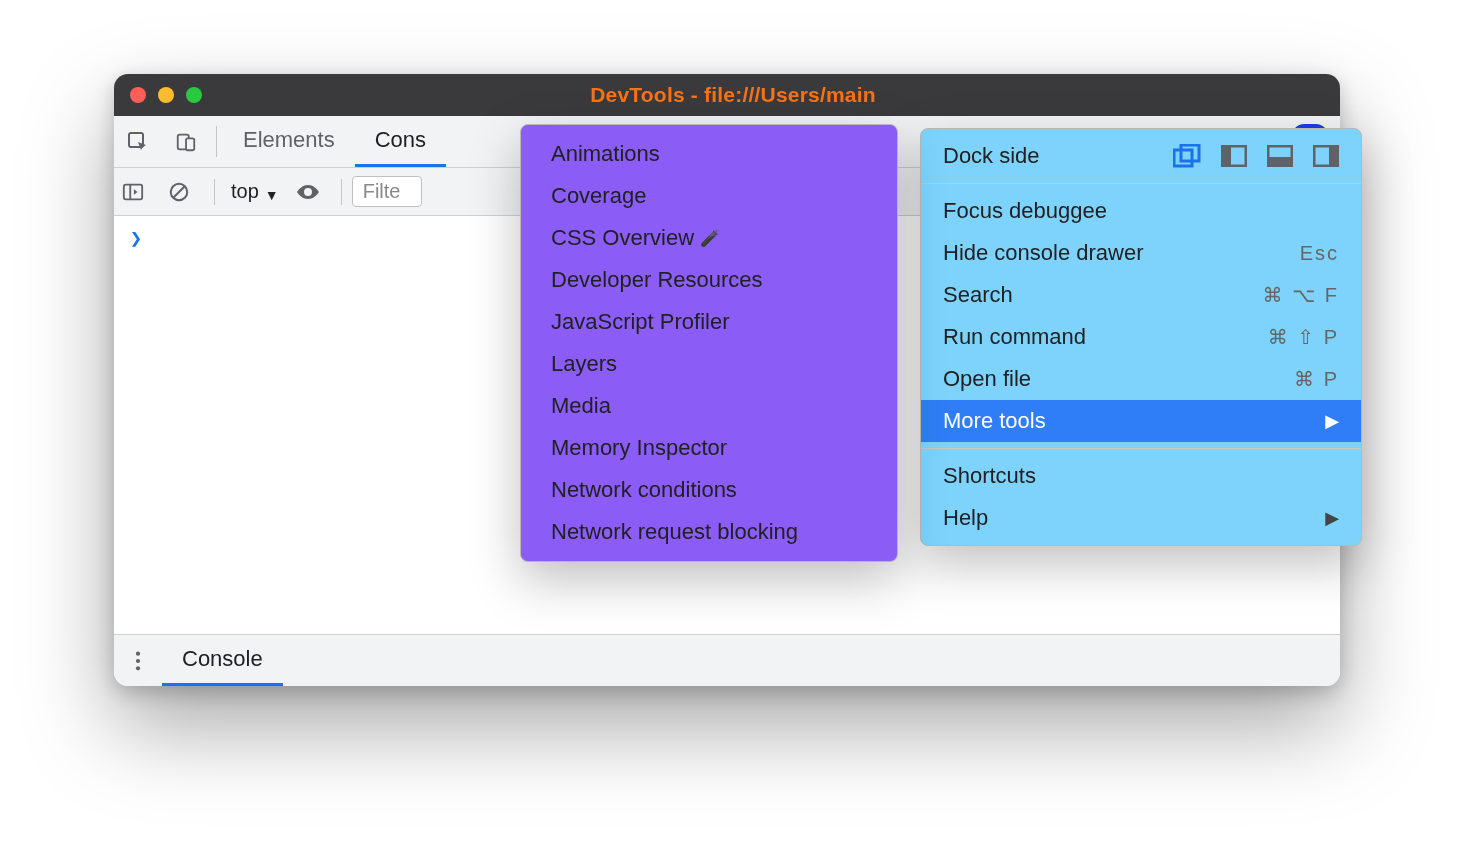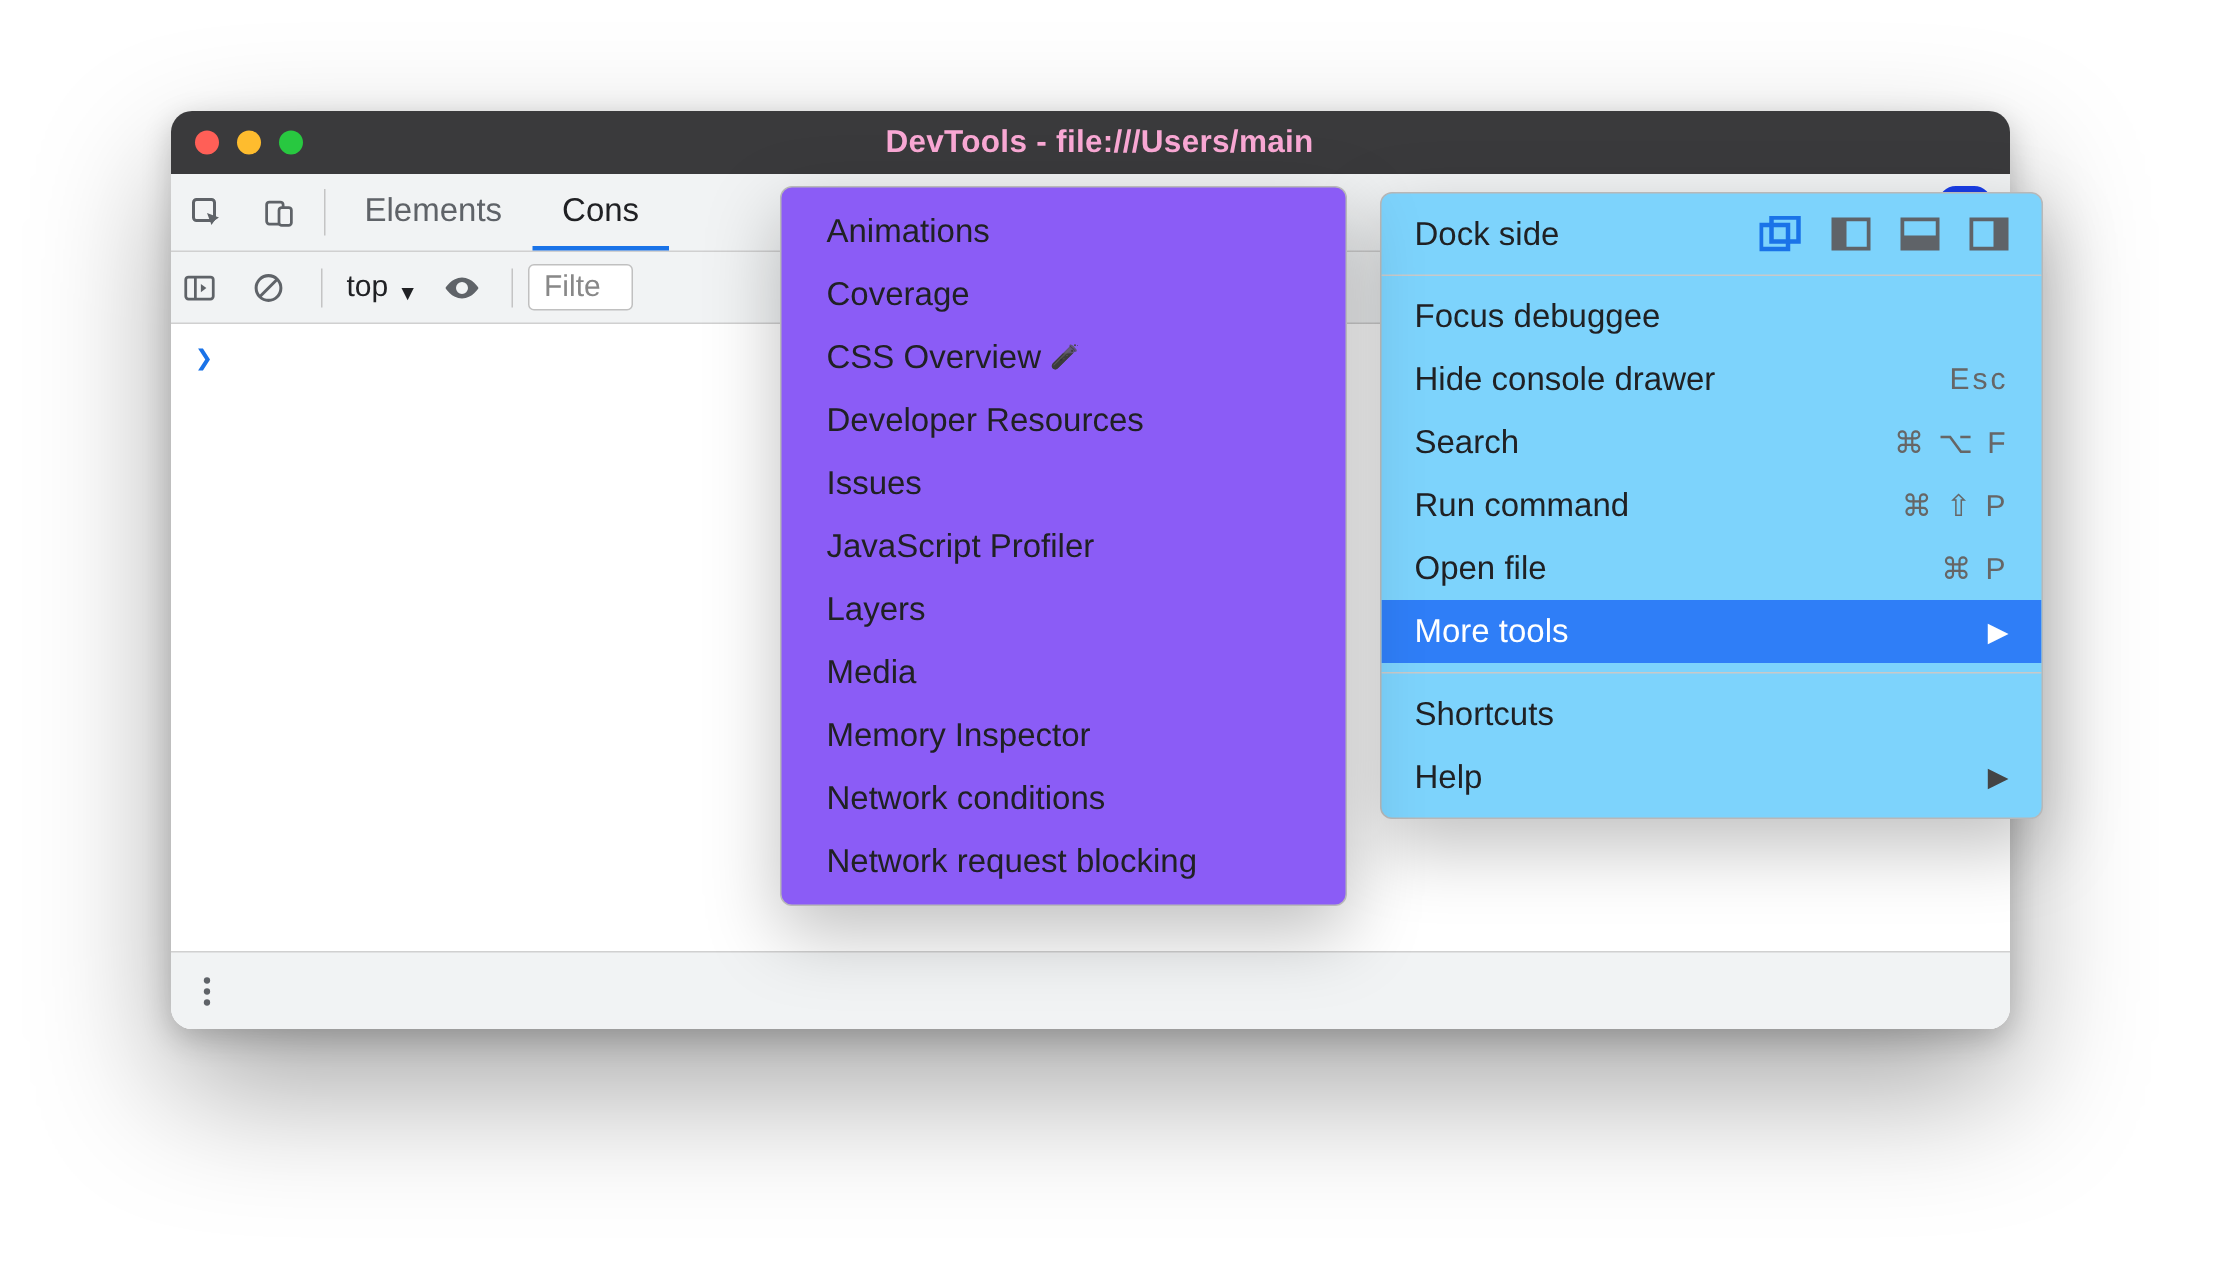--- a/index.html
+++ b/index.html
@@ -36,21 +36,21 @@
   .traffic-light { width: 16px; height: 16px; border-radius: 50%; }
   .tl-red { background: #ff5f57; }
   .tl-yellow { background: #febc2e; }
   .tl-green { background: #28c840; }
   .title-text {
     flex: 1;
     text-align: center;
     font-size: 21px;
     font-weight: 600;
     letter-spacing: 0.2px;
-    color: #f9a8d4;
+    color: #f97316;
     margin-left: -60px;
   }
   .tabbar {
     height: 52px;
     border-bottom: 1px solid #d0d0d0;
     display: flex;
     align-items: stretch;
     background: #f1f3f4;
     font-size: 22px;
     color: #5f6368;
@@ -296,20 +296,23 @@
   </div>
 
   <div class="drawer">
     <div class="kebab-small">
       <svg width="6" height="22" viewBox="0 0 6 24" fill="#5f6368">
         <circle cx="3" cy="4" r="2.3"></circle>
           <circle cx="3" cy="12" r="2.3"></circle>
           <circle cx="3" cy="20" r="2.3"></circle>
       </svg>
     </div>
+    <div class="drawer-tab">
+      <span>Console</span>
+    </div>
   </div>
 </div>
 
 <div class="menu">
   <div class="dock-row">
     <span class="label">Dock side</span>
     <div class="dock-icons">
       <span>
         <svg width="28" height="24" viewBox="0 0 28 24">
           <rect x="1" y="6" width="18" height="16" fill="none" stroke="#1a73e8" stroke-width="3"></rect>
@@ -382,23 +385,20 @@
       <span>Coverage</span>
     </div>
     <div class="item">
       <span>CSS Overview</span>
       <span class="flask" style="filter: grayscale(1) brightness(0.4); font-size: 16px;">🧪</span>
     </div>
     <div class="item">
       <span>Developer Resources</span>
     </div>
     <div class="item">
-      <span>Issues</span>
-    </div>
-    <div class="item">
       <span>JavaScript Profiler</span>
     </div>
     <div class="item">
       <span>Layers</span>
     </div>
     <div class="item">
       <span>Media</span>
     </div>
     <div class="item">
       <span>Memory Inspector</span>

